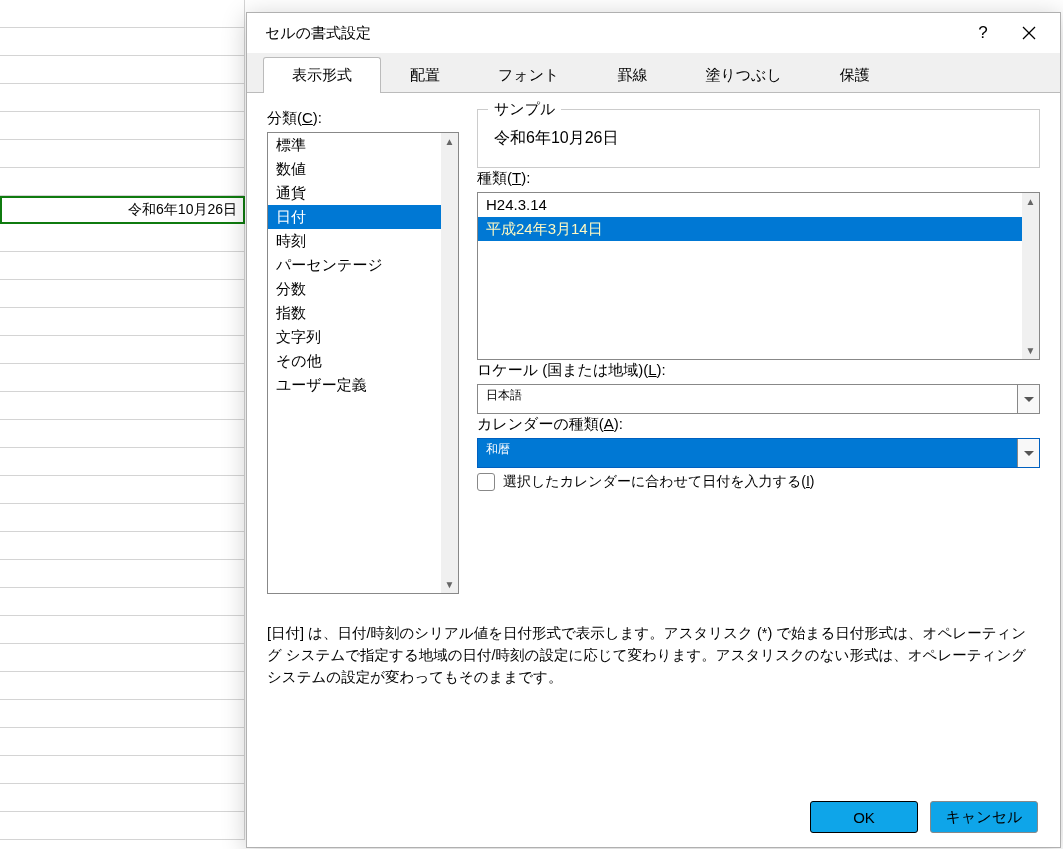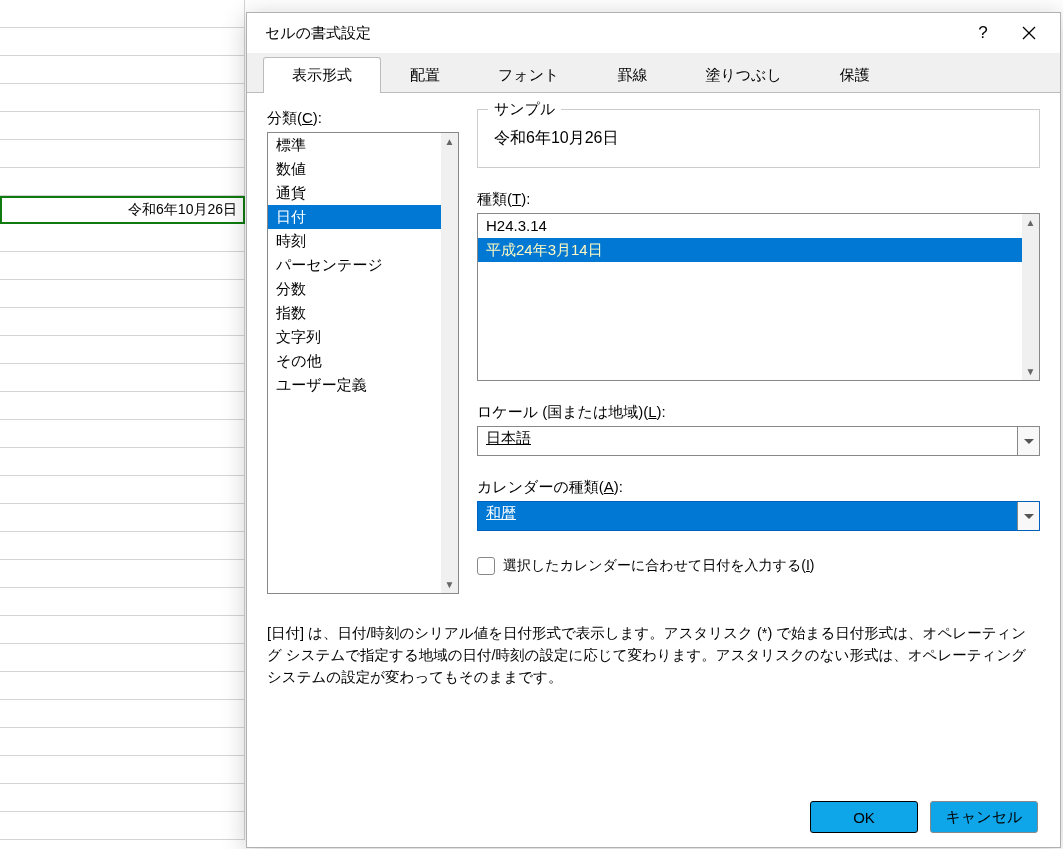--- a/index.html
+++ b/index.html
@@ -19,29 +19,29 @@
 .tab.active{background:#fff;border-color:#bbb;border-radius:3px 3px 0 0;}
 .content{padding:16px 20px;display:flex;gap:18px;}
 .left-col{width:192px;display:flex;flex-direction:column;}
 .label{margin-bottom:4px;font-size:15px;}
 .u{text-decoration:underline;}
 .listbox{border:1px solid #888;height:462px;overflow-y:auto;background:#fff;position:relative;}
 .list-item{padding:1px 8px;cursor:default;font-size:15px;line-height:22px;}
 .list-item.selected{background:#0078d4;color:#fff;}
 .scrollbar-v{position:absolute;right:0;top:0;bottom:0;width:17px;background:#f0f0f0;display:flex;flex-direction:column;justify-content:space-between;align-items:center;}
 .scroll-arrow{width:17px;height:17px;display:flex;align-items:center;justify-content:center;color:#666;font-size:10px;}
-.right-col{flex:1;display:flex;flex-direction:column;gap:22px;}
+.right-col{flex:1;display:flex;flex-direction:column;gap:1px;}
 .fieldset{border:1px solid #ccc;padding:12px 14px;position:relative;}
 .fieldset-label{position:absolute;top:-10px;left:10px;background:#fff;padding:0 6px;font-size:15px;}
 .sample-text{font-size:16px;padding:6px 2px;}
 .type-list{border:1px solid #888;height:168px;background:#fff;position:relative;overflow:hidden;}
 .type-item{padding:1px 8px;font-size:15px;line-height:22px;}
 .type-item.selected{background:#0078d4;color:#fef9c3;}
 .select-wrap{position:relative;}
-.select{width:100%;height:30px;border:1px solid #888;background:#fff;padding:2px 8px;font-family:inherit;font-size:15px;appearance:none;text-decoration:underline;}
+.select{width:100%;height:30px;border:1px solid #888;background:#fff;padding:2px 8px;font-family:inherit;font-size:12px;appearance:none;}
 .select.highlighted{background:#0078d4;color:#fff;border:1px solid #0060c0;}
 .select-arrow{position:absolute;right:1px;top:1px;bottom:1px;width:22px;border-left:1px solid #888;display:flex;align-items:center;justify-content:center;background:#f8f8f8;pointer-events:none;}
 .select-arrow.highlighted{border-radius:0;}
 .chev-down{width:0;height:0;border-left:5px solid transparent;border-right:5px solid transparent;border-top:5px solid #555;}
 .checkbox-row{display:flex;align-items:center;gap:8px;margin-top:4px;}
 .checkbox{width:18px;height:18px;border:1px solid #888;border-radius:3px;display:flex;align-items:center;justify-content:center;background:#fff;}
 .checkbox.checked{background:#0067c0;border-color:#0067c0;}
 .checkbox.checked::after{content:"";width:5px;height:10px;border:solid #fff;border-width:0 2px 2px 0;transform:rotate(45deg);margin-top:-2px;}
 .description{margin:12px 22px 0 20px;font-size:14.5px;line-height:22px;}
 .footer{position:absolute;bottom:14px;right:22px;display:flex;gap:12px;}

